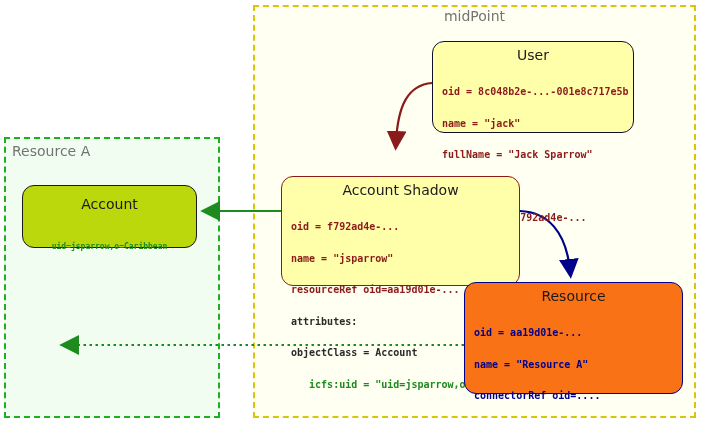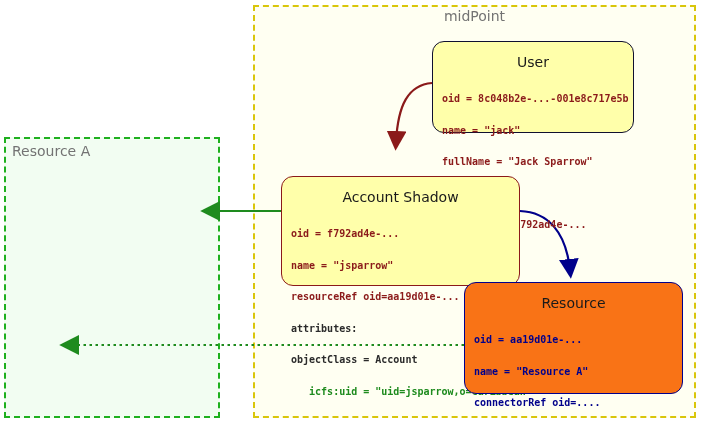--- a/index.html
+++ b/index.html
@@ -68,21 +68,21 @@
     box-sizing: border-box;
     border-radius: 12px;
     padding: 0;
   }
   .entity-title {
     display: block;
     text-align: center;
     font-size: 14px;
     color: #1a1a1a;
     font-family: "DejaVu Sans", sans-serif;
-    padding-top: 12px;
+    padding-top: 5px;
     padding-bottom: 3px;
   }
   .entity-body {
     display: block;
     font-family: "DejaVu Sans Mono", monospace;
     font-size: 10px;
     line-height: 10.5px;
     font-weight: bold;
     padding-left: 9px;
     padding-right: 4px;
@@ -212,14 +212,20 @@
       <span class="line c-navy">oid = aa19d01e-...</span>
       <span class="line c-navy">name = "Resource A"</span>
       <span class="line c-navy">connectorRef oid=....</span>
       
       
       
       
     </span>
   </div>
 
+  <div class="entity" id="box-account">
+    <span class="entity-title">Account</span>
+    <span class="entity-body">
+      <span class="line c-green">uid=jsparrow,o=Caribbean</span>
+    </span>
+  </div>
 
 </div>
 
 </body></html>

